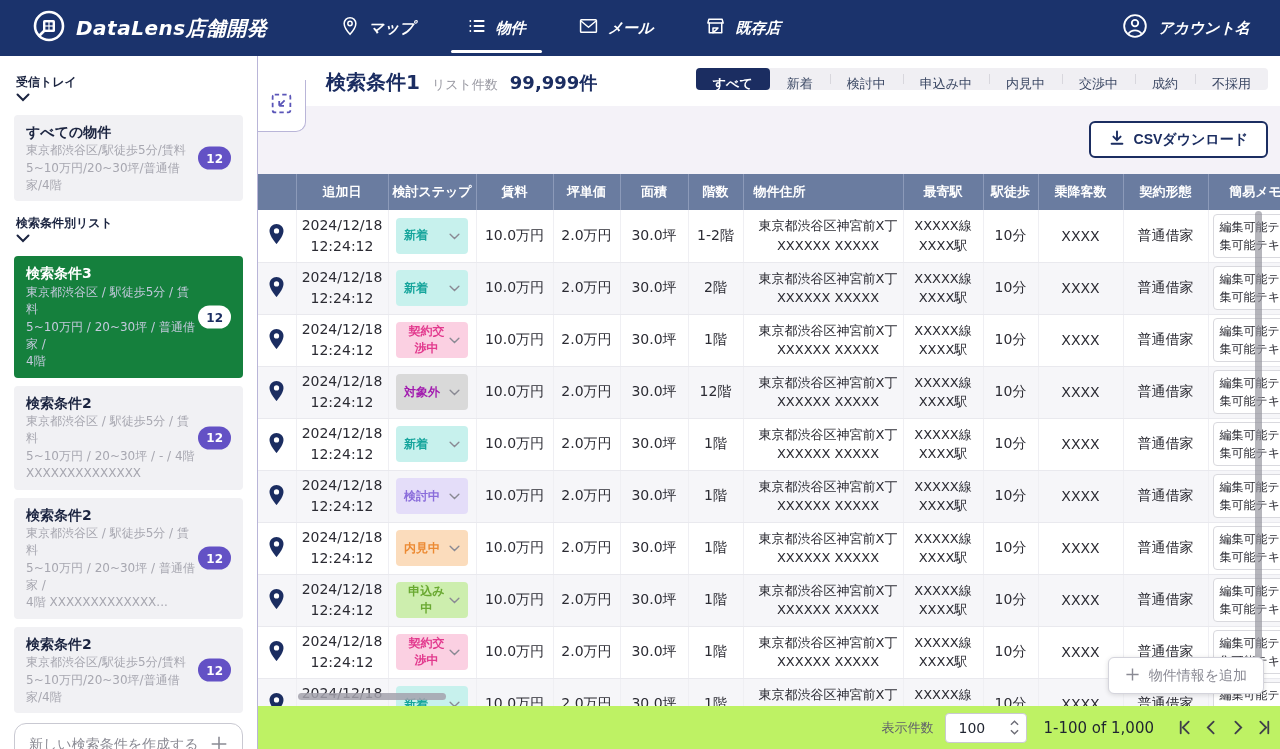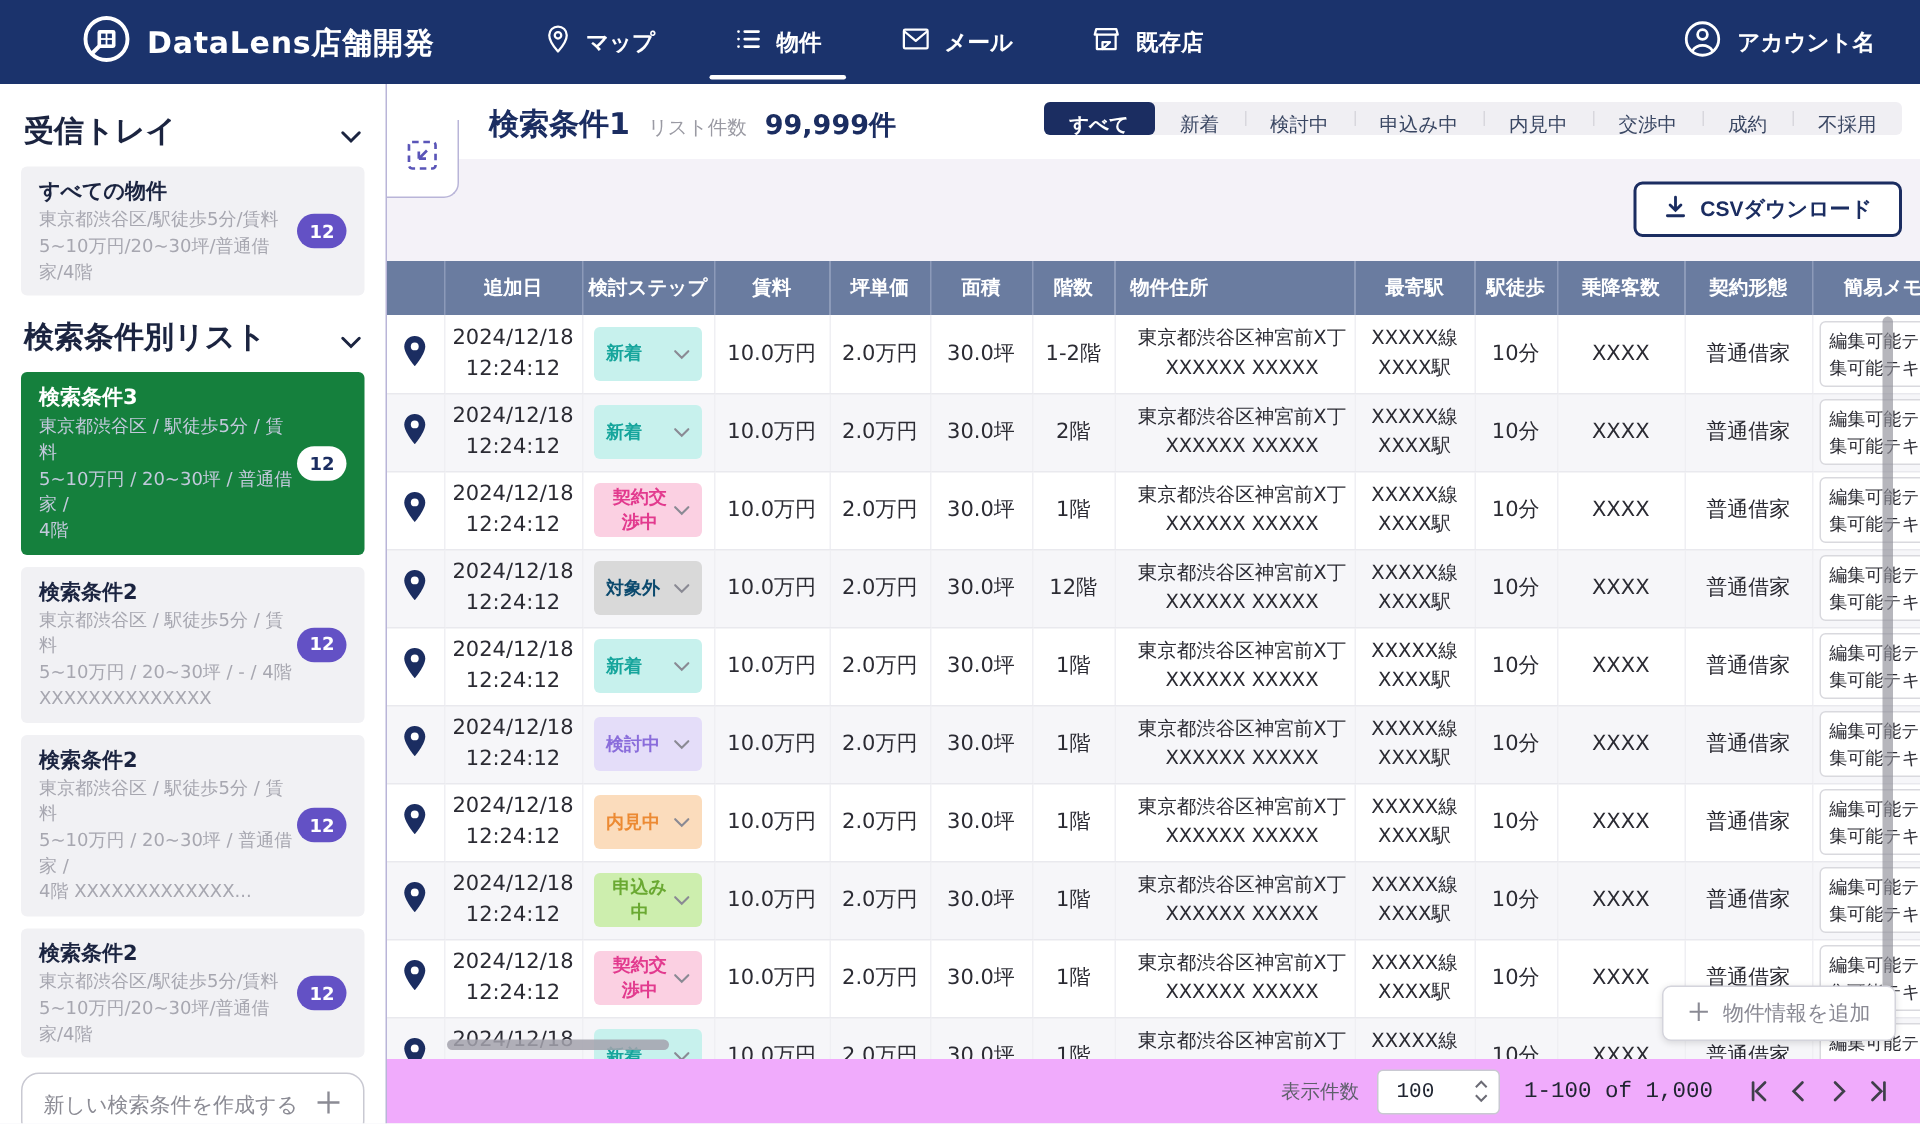--- a/index.html
+++ b/index.html
@@ -1,33 +1,33 @@
 <!DOCTYPE html>
 <html><head>
 <meta charset="utf-8">
 <style>
   * { margin:0; padding:0; box-sizing:border-box; }
   html,body { width:1280px; height:749px; overflow:hidden; }
   body { font-family:"DejaVu Sans","Liberation Sans",sans-serif; background:#f4f2f8; color:#1b2440; }
 
   
-  .navbar { height:56px; background:#1b336c; display:flex; align-items:center; color:#fff; padding:0 30px 0 54px; position:relative; z-index:30; }
+  .navbar { height:56px; background:#1b336c; display:flex; align-items:center; color:#fff; padding:0 30px 0 32px; position:relative; z-index:30;font-style:italic; }
   .brand { display:flex; align-items:center; gap:10px; }
   .brand-title { font-size:20px; font-weight:bold; letter-spacing:.5px; }
   .nav-items { display:flex; margin-left:46px; height:56px; }
   .nav-item { display:flex; align-items:center; gap:9px; padding:0 26px; font-size:15px; font-weight:bold; position:relative; cursor:pointer; }
   .nav-item.active::after { content:""; position:absolute; left:10px; right:10px; bottom:3px; height:3px; background:#fff; border-radius:2px; }
   .account { margin-left:auto; display:flex; align-items:center; gap:10px; font-size:15px; font-weight:bold; cursor:pointer; }
 
   
   .app { display:flex; height:693px; }
 
   
   .sidebar { width:258px; min-width:258px; background:#fff; border-right:1px solid #b9b5d8; padding:12px 14px 0; overflow:hidden; }
-  .side-header { display:flex; justify-content:space-between; align-items:flex-end; font-size:20px; font-weight:bold; color:#1b2440; padding:6px 2px 10px; cursor:pointer; }
+  .side-header { display:flex; justify-content:space-between; align-items:flex-start; font-size:12px; font-weight:bold; color:#1b2440; padding:6px 2px 10px; cursor:pointer;flex-direction:column; }
   .side-card { background:#f1f1f4; border-radius:4px; padding:7px 12px; margin-bottom:8px; position:relative; cursor:pointer; }
   .side-card .t { font-size:14px; font-weight:bold; color:#1b2440; line-height:1.45; }
   .side-card .l { font-size:12px; color:#a7a7b0; line-height:1.45; padding-right:36px; }
   .side-card.selected { background:#15803d; }
   .side-card.selected .t { color:#fff; }
   .side-card.selected .l { color:#c3c9dc; }
   .badge { position:absolute; right:12px; top:50%; transform:translateY(-50%); background:#6351c5; color:#fff; border-radius:999px; min-width:32px; height:23px; font-size:12px; font-weight:bold; display:flex; align-items:center; justify-content:center; padding:0 8px; }
   .side-card.selected .badge { background:#fff; color:#1b2d61; }
   .create-btn { border:1px solid #c9c9d2; border-radius:12px; height:44px; display:flex; align-items:center; justify-content:space-between; padding:0 14px; color:#8b8b94; font-size:14px; background:#fff; margin:10px 0 16px; cursor:pointer; }
 
@@ -61,21 +61,21 @@
   .pill { width:72px; height:36px; border-radius:4px; display:flex; align-items:center; justify-content:space-between; padding:0 8px; font-size:12px; font-weight:bold; margin:0 auto; cursor:pointer; }
   .memo-box { border:1px solid #d9d9de; border-radius:4px; background:#fff; font-size:12px; color:#2b2b33; padding:3px 6px; line-height:1.5; width:82px; text-align:left; white-space:nowrap; overflow:hidden; margin-left:4px; cursor:text; }
 
   
   .h-scrollbar { position:absolute; left:40px; bottom:49px; width:148px; height:7px; background:#a3a2ad; border-radius:4px; opacity:.85; cursor:grab; }
   .v-scrollbar { position:absolute; right:18px; top:155px; width:7px; height:478px; background:#8f8f98; border-radius:4px; opacity:.65; cursor:grab; }
 
   .add-btn { position:absolute; right:16px; bottom:55px; height:37px; background:#fff; border:1px solid #d4d4dc; border-radius:6px; color:#8a8a94; font-size:14px; display:flex; gap:9px; align-items:center; padding:0 16px; box-shadow:0 1px 5px rgba(0,0,0,.13); cursor:pointer; }
 
   
-  .bottom-bar { position:absolute; left:0; right:0; bottom:0; height:43px; background:#f0abfc; display:flex; align-items:center; justify-content:flex-end; padding-right:16px;font-family:Liberation Mono, monospace; }
+  .bottom-bar { position:absolute; left:0; right:0; bottom:0; height:43px; background:#bef264; display:flex; align-items:center; justify-content:flex-end; padding-right:4px; }
   .pp-label { font-size:13px; color:#5f5f6b; margin-right:12px; }
   .pp-input { width:82px; height:30px; background:#fff; border:1px solid #c9c9d2; border-radius:4px; display:flex; align-items:center; justify-content:space-between; padding:0 7px 0 12px; font-size:14px; color:#1f2430; cursor:text; }
   .spin { display:flex; flex-direction:column; gap:3px; cursor:pointer; }
   .range { font-size:15px; color:#1f2430; margin:0 18px 0 16px; }
   .pgbtn { width:26px; height:26px; display:flex; align-items:center; justify-content:center; cursor:pointer; color:#3f3f4a; }
 </style>
 </head>
 <body>
 
 <header class="navbar">
@@ -400,21 +400,21 @@
     <td class="c-pin"><span style="cursor:pointer"><svg width="21" height="24" viewBox="0 0 24 26">
                     <path d="M12 1.5C7.6 1.5 4 5.1 4 9.5 4 15.3 12 24.5 12 24.5s8-9.2 8-15c0-4.4-3.6-8-8-8z" fill="#1b2d61"></path>
                     <circle cx="12" cy="9.5" r="3" fill="#fff"></circle>
                   </svg></span></td>
     <td class="c-date">
                 <div>2024/12/18</div>
                 <div>12:24:12</div>
               </td>
     <td>
       <div class="pill" style="background: rgb(217, 217, 217);">
-        <span class="pl" style="color: #0c4a6e;">対象外</span>
+        <span class="pl" style="color: #a21caf;">対象外</span>
         <span><svg width="11" height="7" viewBox="0 0 12 8" fill="none" stroke="#8a8a94" stroke-width="1.6" stroke-linecap="round">
                       <path d="M1 1.3L6 6.3 11 1.3"></path>
                     </svg></span>
       </div>
     </td>
     <td>10.0万円</td>
     <td>2.0万円</td>
     <td>30.0坪</td>
     <td>12階</td>
     <td class="c-addr">

